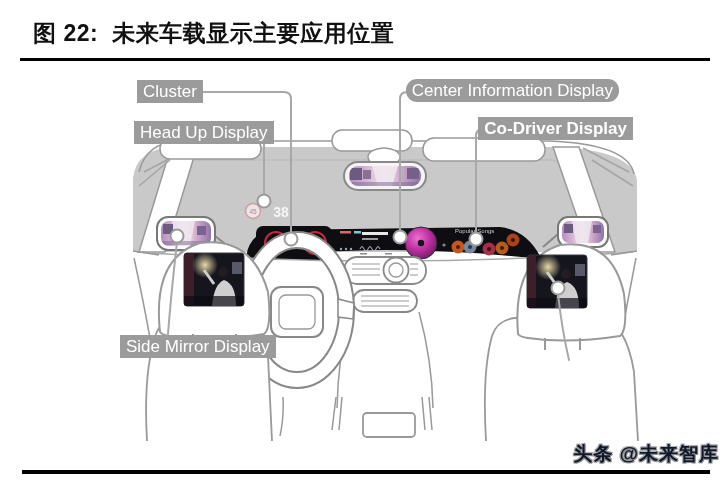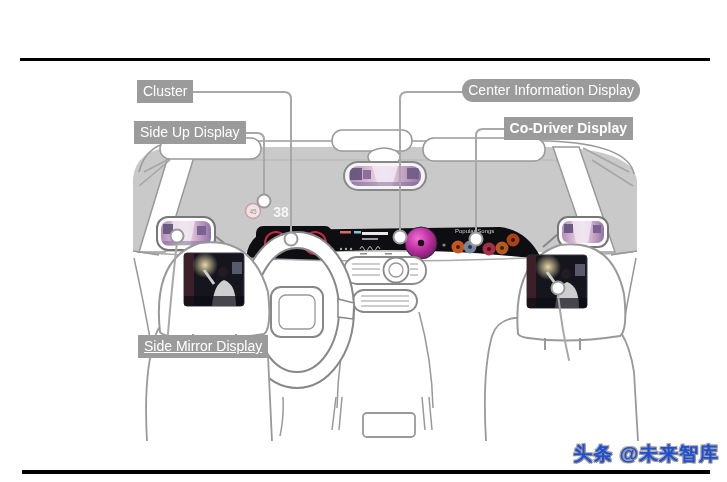--- a/index.html
+++ b/index.html
@@ -6,42 +6,45 @@
   .page{position:relative;width:727px;height:482px;background:#fff;overflow:hidden;
         font-family:"Liberation Sans","DejaVu Sans",sans-serif;}
   .title{position:absolute;left:33px;top:18px;font-size:23px;font-weight:bold;color:#111;
          letter-spacing:0.5px;white-space:nowrap;}
   .title .fig-no{margin-right:14px;}
   .rule{position:absolute;background:#000;}
   .rule-top{left:20px;top:58px;width:690px;height:3px;}
   .rule-bottom{left:22px;top:470px;width:688px;height:4px;}
   .figure{position:absolute;left:0;top:62px;width:727px;height:405px;}
   .figure svg{position:absolute;left:0;top:-62px;width:727px;height:482px;}
-  .lbl{position:absolute;height:23px;line-height:23px;padding:0 6px;font-size:14px;
+  .lbl{position:absolute;height:23px;line-height:23px;padding:0 6px;font-size:17px;
        background:var(--label-bg,#9b9b9b);color:var(--label-text,#fff);white-space:nowrap;}
   .lbl-cluster{left:137px;top:18px;}
   .lbl-hud{left:134px;top:59px;}
-  .lbl-cid{right:87px;top:17px;border-radius:11px;}
+  .lbl-cid{right:108px;top:17px;border-radius:11px;}
   .lbl-codriver{right:94px;top:55px;font-weight:bold;}
-  .lbl-sidemirror{left:138px;top:273px;text-decoration:underline;}
+  .lbl-sidemirror{left:120px;top:273px;}
   .lbl-rearseat{right:97px;top:299px;}
-  .watermark{position:absolute;right:8px;top:441px;font-size:19px;font-weight:bold;color:#1d4ed8;
+  .watermark{position:absolute;right:8px;top:441px;font-size:19px;font-weight:bold;color:#0f172a;
              letter-spacing:1px;white-space:nowrap;
              text-shadow:1px 1px 0 #8a8a8a,-1px -1px 0 #b5b5b5,1px -1px 0 #9a9a9a,-1px 1px 0 #9a9a9a,0 0 2px #777;}
   svg text{font-family:"Liberation Sans","DejaVu Sans",sans-serif;}
   .hud-num{font-size:14px;font-weight:bold;fill:#f6f6f6;}
   .hud-limit{font-size:6.5px;fill:#c97d88;}
   .gauge-num{font-size:8px;font-weight:bold;fill:#fff;}
   .band-caption{font-size:6px;fill:#cfcfcf;}
 </style>
 </head>
 <body>
 
 <div class="page">
 
+  <div class="title">
+    <span class="fig-no">图 22:</span><span>未来车载显示主要应用位置</span>
+  </div>
   <div class="rule rule-top"></div>
 
   <div class="figure">
     <svg viewBox="0 0 727 482">
       <defs>
         <linearGradient id="pinkScene" x1="0" y1="0" x2="1" y2="0">
           <stop offset="0" stop-color="#b48cc0"></stop>
             <stop offset="0.35" stop-color="#e3c8dc"></stop>
           <stop offset="0.5" stop-color="#efe4ee"></stop>
             <stop offset="0.72" stop-color="#cfa8c8"></stop>
@@ -257,21 +260,21 @@
         <circle cx="291" cy="239" r="6.5"></circle>
         <circle cx="264" cy="201" r="6.5"></circle>
         <circle cx="400" cy="237" r="6.5"></circle>
         <circle cx="476" cy="239" r="6.5"></circle>
         <circle cx="177" cy="236" r="6.5"></circle>
         <circle cx="558" cy="288" r="6.5"></circle>
       </g>
     </svg>
 
     <div class="lbl lbl-cluster">Cluster</div>
-    <div class="lbl lbl-hud">Side Up Display</div>
+    <div class="lbl lbl-hud">Head Up Display</div>
     <div class="lbl lbl-cid">Center Information Display</div>
     <div class="lbl lbl-codriver">Co-Driver Display</div>
     <div class="lbl lbl-sidemirror">Side Mirror Display</div>
   </div>
 
   <div class="watermark">头条 @未来智库</div>
   <div class="rule rule-bottom"></div>
 </div>
 
 </body></html>

